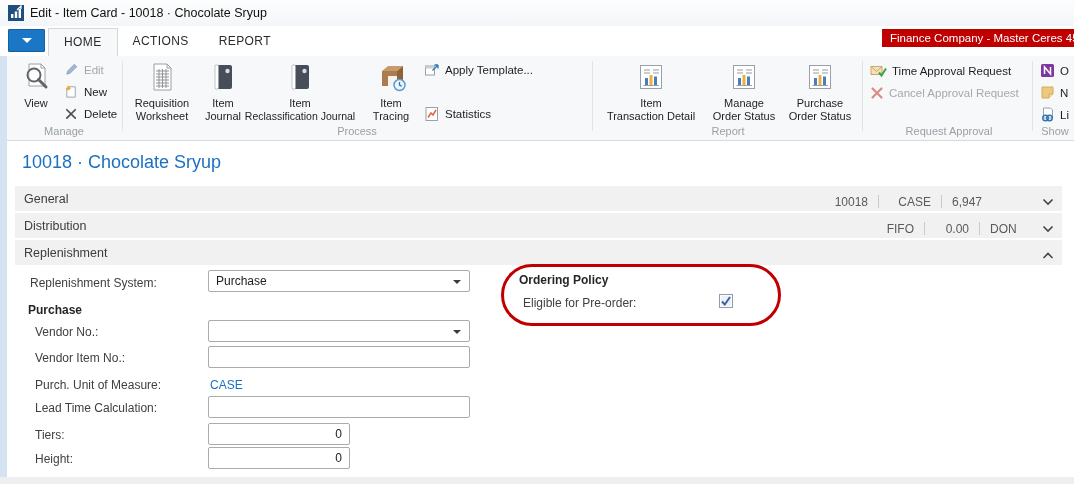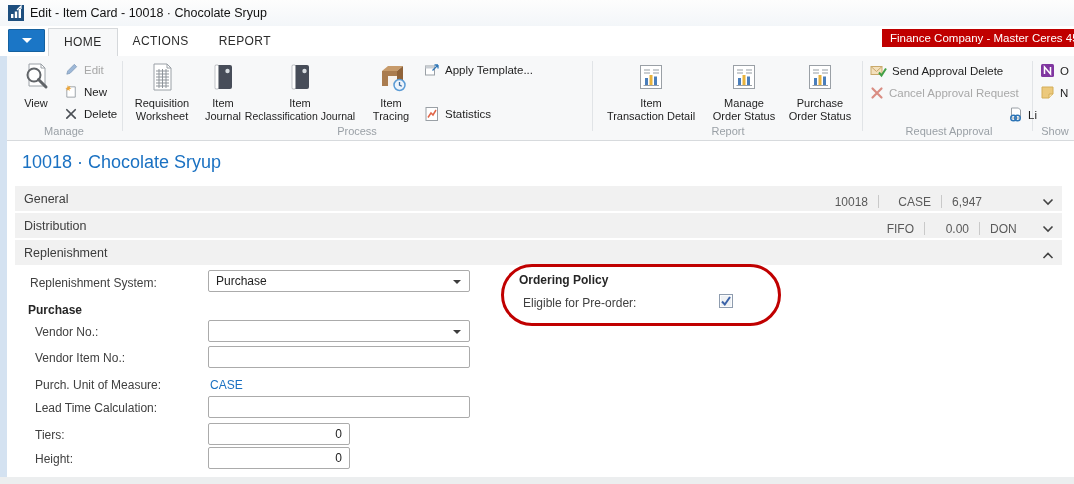--- a/index.html
+++ b/index.html
@@ -292,21 +292,21 @@
   <div class="grp-label" style="left:596px; width:264px;">Report</div>
 
   <div class="grp-sep" style="left:862px;"></div>
 
   <div class="small-btn" style="left:870px; top:6px;">
     <svg width="17" height="15" viewBox="0 0 17 15">
       <rect x="1" y="3.5" width="11" height="8" fill="#f3e0bd" stroke="#c9a96a"></rect>
       <path d="M1 3.5 L6.5 8.5 L12 3.5" fill="none" stroke="#c9a96a"></path>
       <path d="M9 9.5 L11.5 12.5 L16 5.5" fill="none" stroke="#43a047" stroke-width="2"></path>
     </svg>
-    <span>Send Approval Delete</span>
+    <span>Time Approval Request</span>
   </div>
   <div class="small-btn disabled" style="left:870px; top:28px;">
     <svg width="14" height="14" viewBox="0 0 14 14">
       <path d="M2.5 2.5 L11.5 11.5 M11.5 2.5 L2.5 11.5" stroke="#d98d83" stroke-width="2.2" stroke-linecap="round"></path>
     </svg>
     <span>Cancel Approval Request</span>
   </div>
   <div class="grp-label" style="left:866px; width:166px;">Request Approval</div>
 
   <div class="grp-sep" style="left:1032px;"></div>
@@ -318,21 +318,21 @@
     </svg>
     <span>O</span>
   </div>
   <div class="small-btn" style="left:1040px; top:28px;">
     <svg width="15" height="15" viewBox="0 0 15 15">
       <path d="M2 2 h11 v7 l-4 4 h-7 z" fill="#ecc97c" stroke="#d4ae58"></path>
       <path d="M13 9 l-4 0 l0 4" fill="#f6e3b4" stroke="#d4ae58"></path>
     </svg>
     <span>N</span>
   </div>
-  <div class="small-btn" style="left:1008px; top:50px;">
+  <div class="small-btn" style="left:1040px; top:50px;">
     <svg width="15" height="15" viewBox="0 0 15 15">
       <path d="M3.5 1 h7 l2 2 v8 h-9 z" fill="#fff" stroke="#9aa0a6"></path>
       <circle cx="5.5" cy="11" r="2.8" fill="none" stroke="#2e75b6" stroke-width="1.4"></circle>
       <circle cx="9.5" cy="11" r="2.8" fill="none" stroke="#2e75b6" stroke-width="1.4"></circle>
     </svg>
     <span>Li</span>
   </div>
   <div class="grp-label" style="left:1036px; width:38px;">Show</div>
 </div>
 

